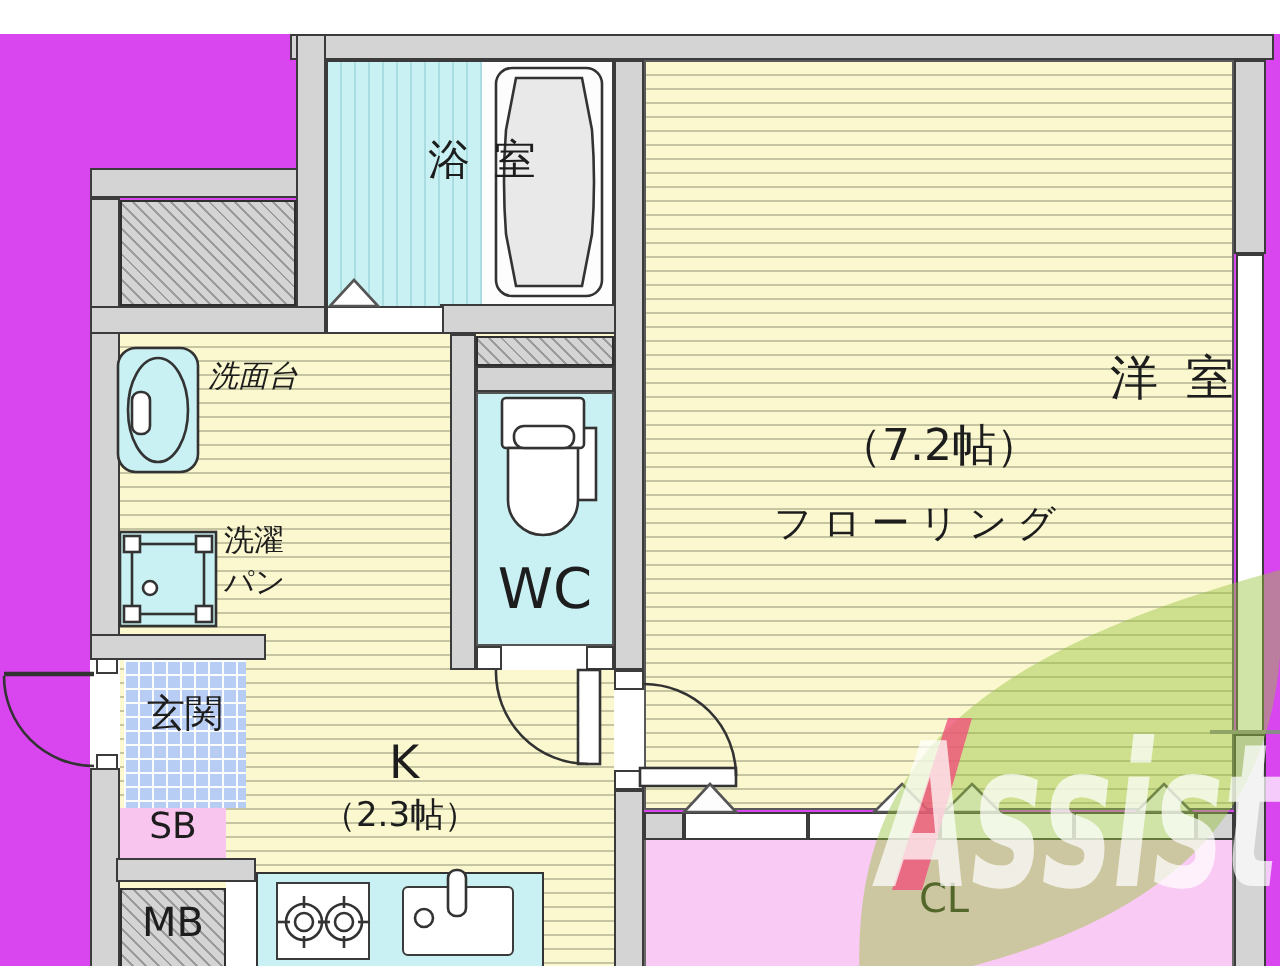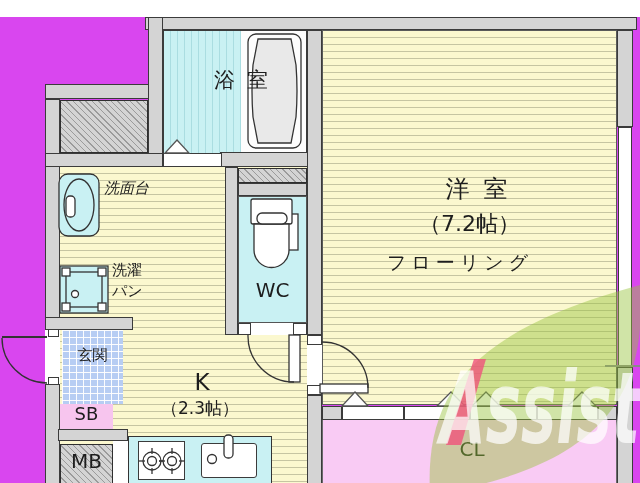--- a/index.html
+++ b/index.html
@@ -146,27 +146,27 @@
       <polygon points="451,375 465,389 437,389" fill="#fdfdfd" stroke="#555"></polygon>
       <polygon points="486,375 500,389 472,389" fill="#fdfdfd" stroke="#555"></polygon>
       <polygon points="582,375 596,389 568,389" fill="#fdfdfd" stroke="#555"></polygon>
     </g>
   </svg>
 
   <div class="lbl" style="left:163px;top:52px;width:144px;font-size:21px;letter-spacing:12px;padding-left:12px;">浴室</div>
   <div class="lbl lbl-left" style="left:104px;top:164px;font-size:15px;font-style:italic;">洗面台</div>
   <div class="lbl lbl-left" style="left:112px;top:246px;font-size:15px;">洗濯</div>
   <div class="lbl lbl-left" style="left:112px;top:267px;font-size:15px;">パン</div>
-  <div class="lbl" style="left:238px;top:263px;width:69px;font-size:20px;">WC</div>
-  <div class="lbl" style="left:62px;top:331px;width:61px;font-size:15px;">玄関</div>
+  <div class="lbl" style="left:238px;top:263px;width:69px;font-size:28px;">WC</div>
+  <div class="lbl" style="left:62px;top:331px;width:61px;font-size:19px;">玄関</div>
   <div class="lbl" style="left:60px;top:388px;width:53px;font-size:18px;">SB</div>
   <div class="lbl" style="left:60px;top:434px;width:53px;font-size:20px;">MB</div>
   <div class="lbl" style="left:152px;top:353px;width:100px;font-size:23px;">K</div>
   <div class="lbl" style="left:130px;top:383px;width:140px;font-size:17px;">（2.3帖）</div>
-  <div class="lbl" style="left:322px;top:160px;width:295px;font-size:24px;letter-spacing:14px;padding-left:14px;">洋室</div>
+  <div class="lbl" style="left:322px;top:160px;width:295px;font-size:24px;letter-spacing:14px;padding-left:14px;text-align:right;">洋室</div>
   <div class="lbl" style="left:322px;top:195px;width:295px;font-size:22px;">（7.2帖）</div>
   <div class="lbl" style="left:322px;top:236px;width:276px;font-size:19px;letter-spacing:5px;">フローリング</div>
   <div class="lbl" style="left:316px;top:422px;width:272px;font-size:20px;padding-left:20px;">CL</div>
 
   <svg width="640" height="483" viewBox="0 0 640 483">
     <path d="M430,478 C425,380 465,315 640,268 C648,380 600,450 430,478 Z" style="fill:var(--leaf_green);fill-opacity:0.45;"></path>
     <polygon points="474,342 486,342 461,428 446,428" style="fill:var(--logo_accent);fill-opacity:0.8;"></polygon>
     <text x="440" y="426" font-family="DejaVu Sans, Liberation Sans, sans-serif" font-size="100" font-style="italic" font-weight="bold" textLength="200" lengthAdjust="spacingAndGlyphs" fill="#ffffff" fill-opacity="0.72">Assist</text>
   </svg>
 

